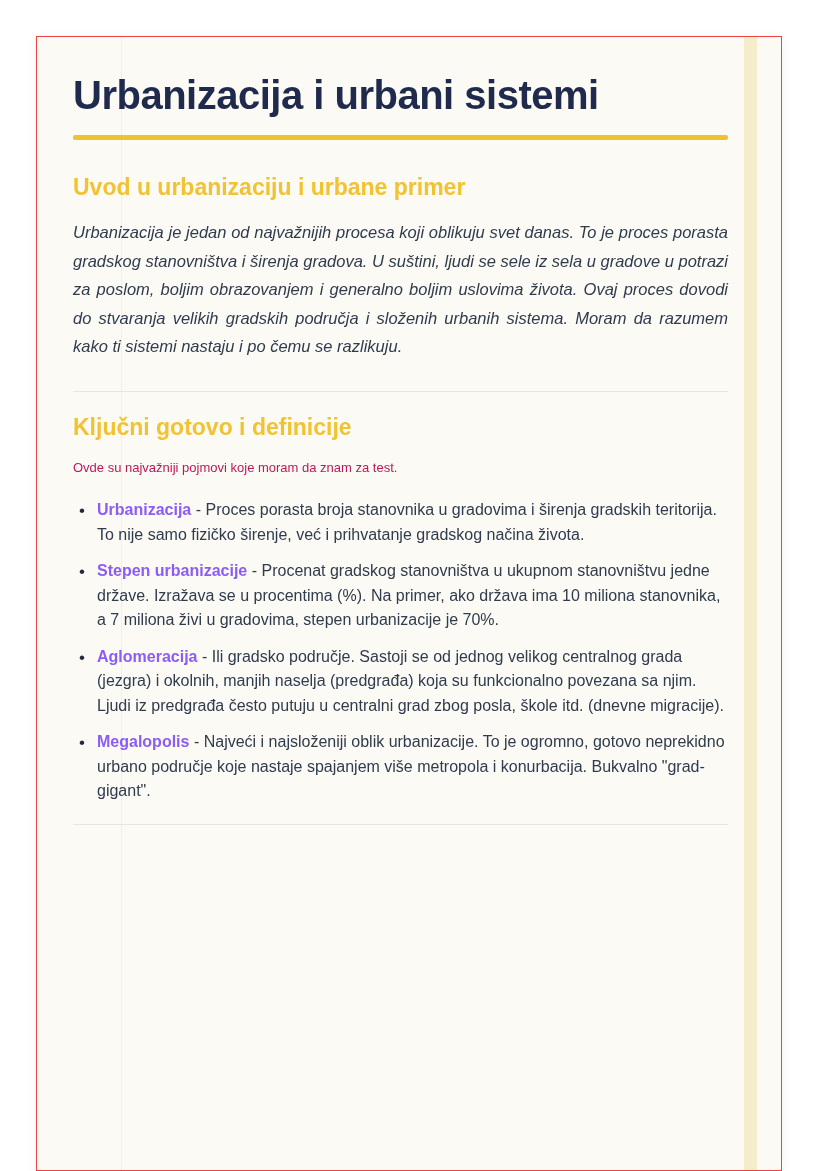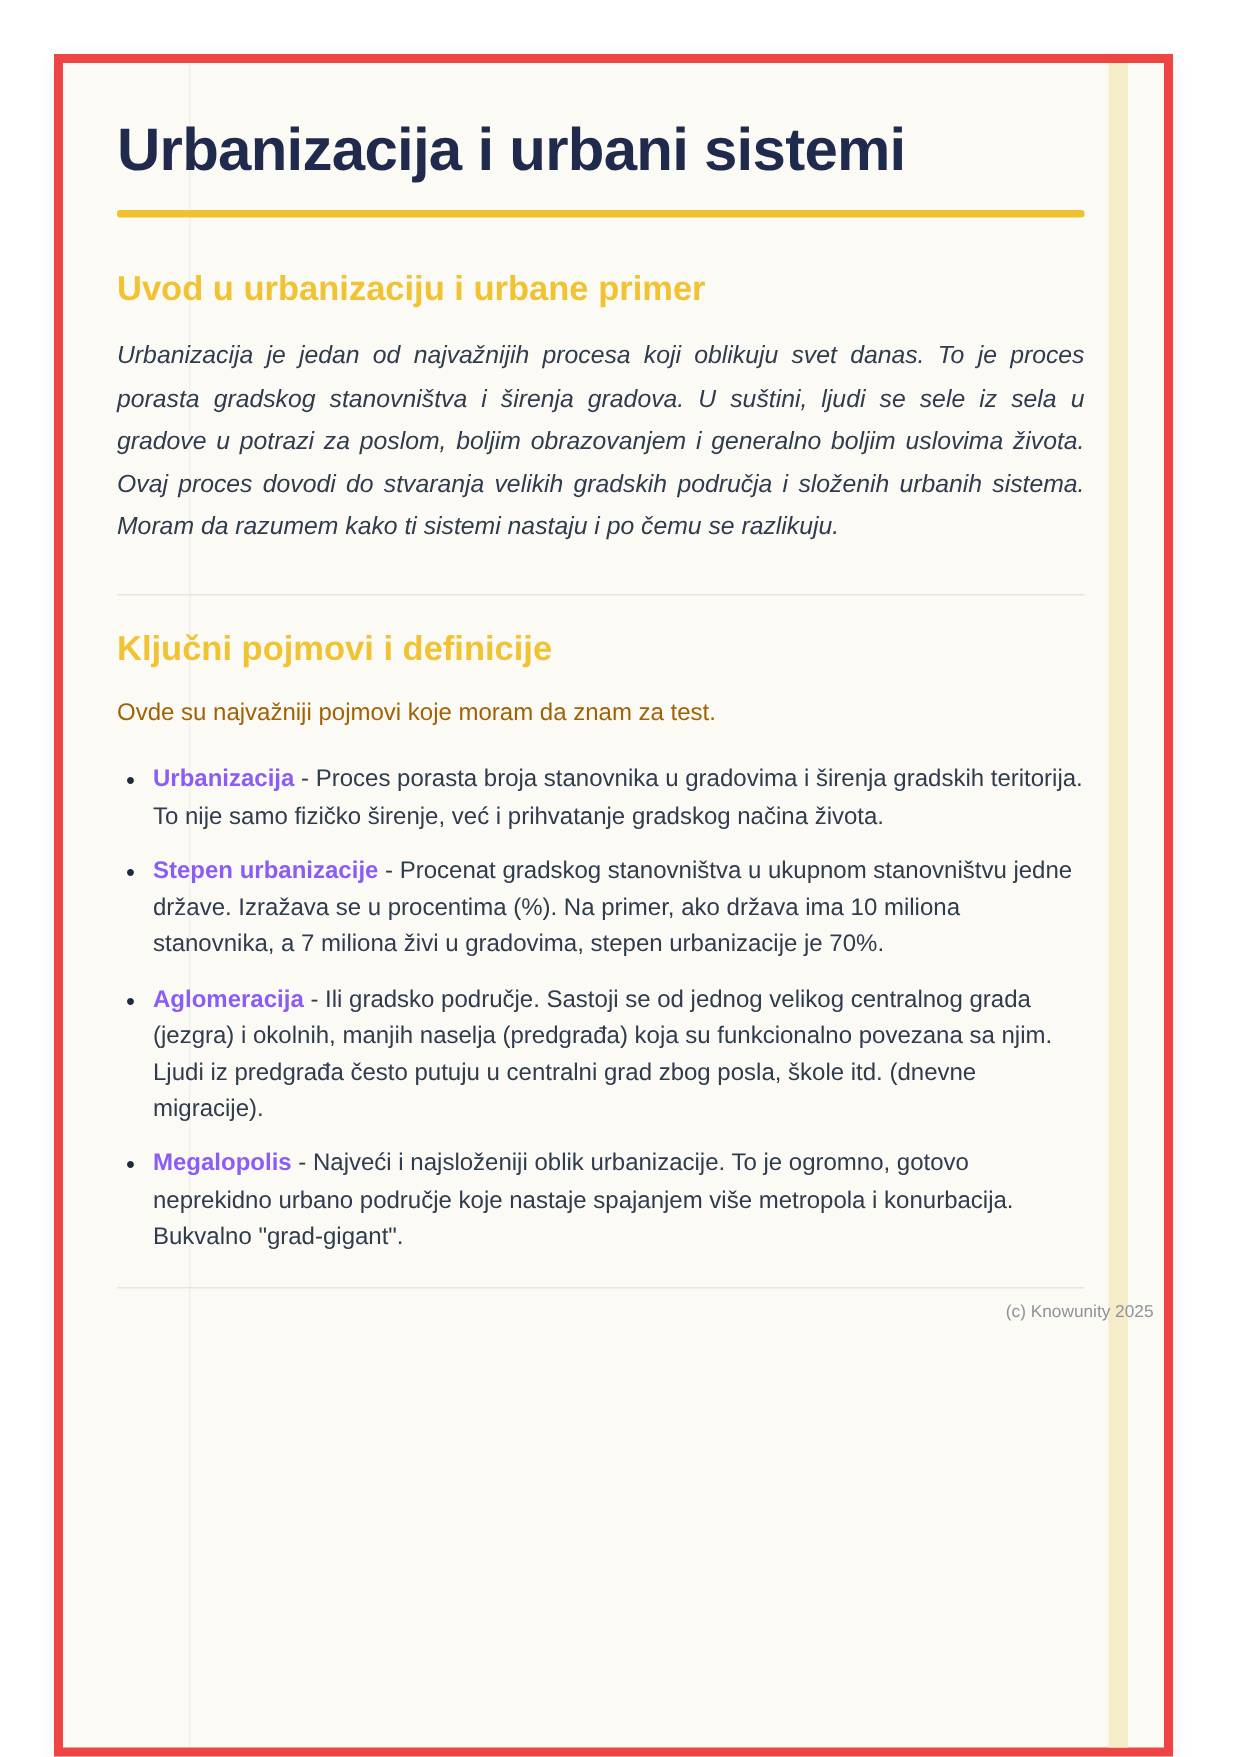--- a/index.html
+++ b/index.html
@@ -12,21 +12,21 @@
     overflow: hidden;
     font-family: "Liberation Sans", "DejaVu Sans", sans-serif;
   }
   .page {
     position: absolute;
     left: 36px;
     top: 36px;
     width: 746px;
     min-height: 1135px;
     background: #fcfaf4;
-    border: 6px solid #ef4444;
+    border: 1px solid #ef4444;
     box-shadow: 0 2px 12px rgba(0,0,0,0.06);
     padding: 36px 53px 28px 36px;
   }
   
   .page::before {
     content: "";
     position: absolute;
     top: 0; bottom: 0;
     left: 84px;
     width: 1px;
@@ -67,23 +67,23 @@
   p.body-text {
     margin: 0 0 30px 0;
     font-size: 16.5px;
     line-height: 1.73;
     color: #2f3c4e;
     text-align: justify;
     font-style: italic;
   }
   p.intro-text {
     margin: 0 0 20px 0;
-    font-size: 16px;
+    font-size: 13px;
     line-height: 1.6;
-    color: #a16207;
+    color: #be185d;
   }
   hr.divider {
     border: none;
     border-top: 1px solid #e9e5da;
     margin: 0 0 22px 0;
   }
   hr.bottom { margin: 20px 0 10px 0; }
   ul.terms {
     list-style: none;
     margin: 0 0 20px 0;
@@ -123,27 +123,26 @@
   <div class="content">
 
     <h1 class="doc-title">Urbanizacija i urbani sistemi</h1>
     <div class="title-rule"></div>
 
     <h2 class="section-heading">Uvod u urbanizaciju i urbane primer</h2>
     <p class="body-text">Urbanizacija je jedan od najvažnijih procesa koji oblikuju svet danas. To je proces porasta gradskog stanovništva i širenja gradova. U suštini, ljudi se sele iz sela u gradove u potrazi za poslom, boljim obrazovanjem i generalno boljim uslovima života. Ovaj proces dovodi do stvaranja velikih gradskih područja i složenih urbanih sistema. Moram da razumem kako ti sistemi nastaju i po čemu se razlikuju.</p>
 
     <hr class="divider">
 
-    <h2 class="section-heading second">Ključni pojmovi i definicije</h2>
+    <h2 class="section-heading second">Ključni gotovo i definicije</h2>
     <p class="intro-text">Ovde su najvažniji pojmovi koje moram da znam za test.</p>
 
     <ul class="terms">
       <li><span class="term">Urbanizacija</span><span> - Proces porasta broja stanovnika u gradovima i širenja gradskih teritorija. To nije samo fizičko širenje, već i prihvatanje gradskog načina života.</span></li>
       <li><span class="term">Stepen urbanizacije</span><span> - Procenat gradskog stanovništva u ukupnom stanovništvu jedne države. Izražava se u procentima (%). Na primer, ako država ima 10 miliona stanovnika, a 7 miliona živi u gradovima, stepen urbanizacije je 70%.</span></li>
       <li><span class="term">Aglomeracija</span><span> - Ili gradsko područje. Sastoji se od jednog velikog centralnog grada (jezgra) i okolnih, manjih naselja (predgrađa) koja su funkcionalno povezana sa njim. Ljudi iz predgrađa često putuju u centralni grad zbog posla, škole itd. (dnevne migracije).</span></li>
       <li><span class="term">Megalopolis</span><span> - Najveći i najsloženiji oblik urbanizacije. To je ogromno, gotovo neprekidno urbano područje koje nastaje spajanjem više metropola i konurbacija. Bukvalno "grad-gigant".</span></li>
     </ul>
 
     <hr class="divider bottom">
-    <div class="footer-credit">(c) Knowunity 2025</div>
 
   </div>
 </div>
 
 </body></html>

